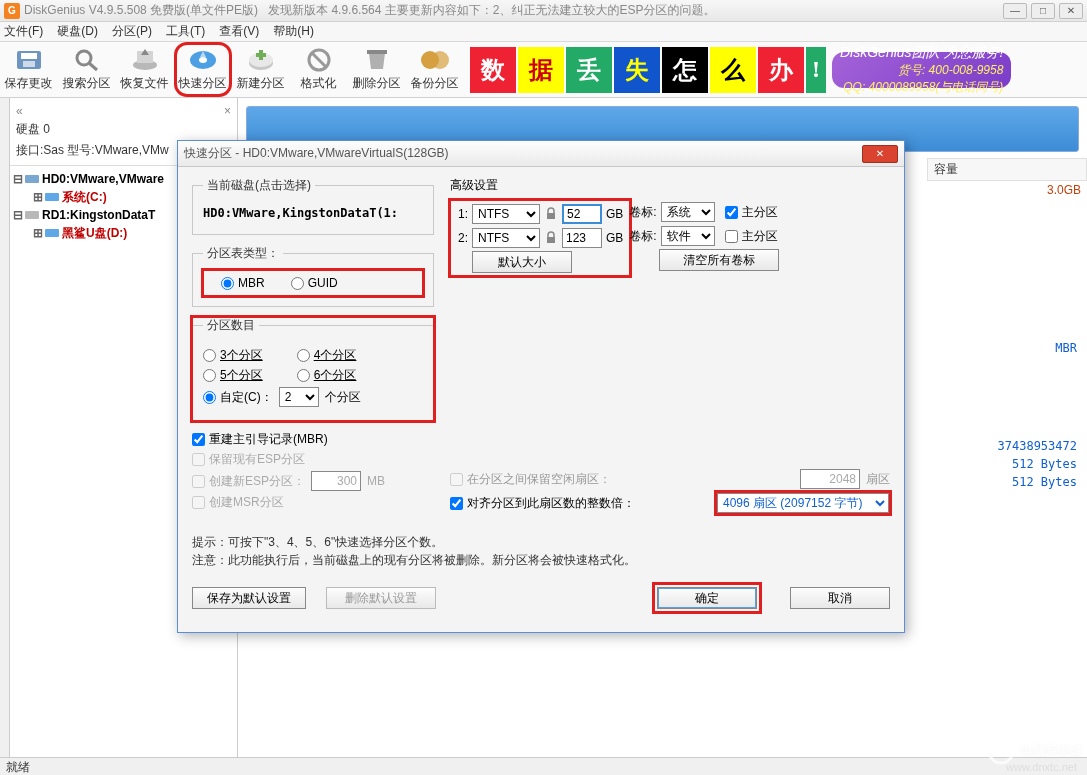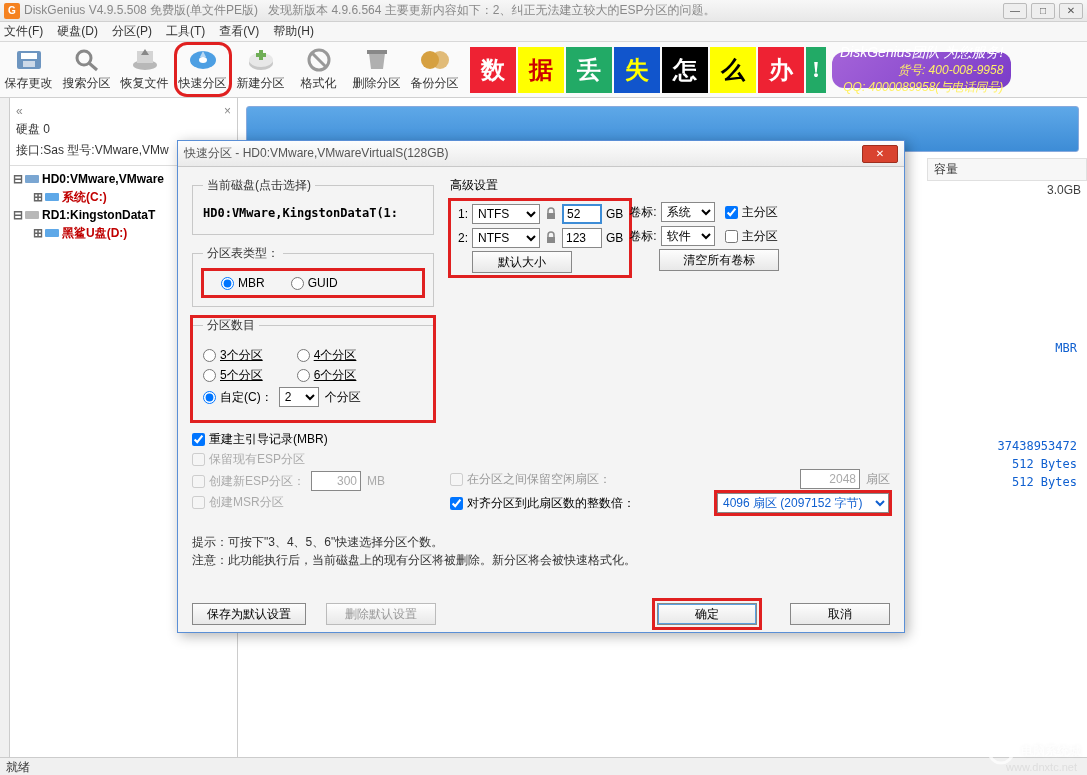--- a/index.html
+++ b/index.html
@@ -43,21 +43,21 @@
   .tree-row .ticon { width:16px; height:14px; margin-right:2px; }
   .tree-row.bold { font-weight:bold; }
   .tree-row.red { color:#c00000; font-weight:bold;}
   .tree-child { padding-left:20px; }
 
   .main-area { flex:1; background:#fff; position:relative; }
   .disk-map { height:46px; margin:8px; border:1px solid #88aadd; background:linear-gradient(#5ea8e8,#3d8cd6); border-radius:3px;}
 
   .right-table { position:absolute; right:0; top:60px; width:160px; font-size:12px;}
   .right-table .rhdr { text-align:left; padding:2px 6px; color:#333; background:#f7f7f7; border:1px solid #e0e0e0;}
-  .right-table .rcell { padding:2px 6px; color:#404040;}
+  .right-table .rcell { padding:2px 6px; color:#c2410c;}
   .right-table .rblue { color:#1060d0; font-family:Consolas,monospace; text-align:right; padding:2px 10px;}
 
   
   .dialog { position:absolute; left:177px; top:140px; width:728px; height:493px; background:#f4f4f4; border:1px solid #5a8fd6; box-shadow:3px 3px 12px rgba(0,0,0,0.3); }
   .dlg-title { height:26px; background:linear-gradient(#fdfdfd,#eaeaea); border-bottom:1px solid #c8c8c8; display:flex; align-items:center; padding:0 6px; color:#555; }
   .dlg-title .dlg-close { margin-left:auto; width:36px; height:18px; background:#d9432f; border:1px solid #9e2e1e; border-radius:2px; display:flex; align-items:center; justify-content:center; color:#fff; font-size:10px;}
   .dlg-body { padding:10px 14px 8px 14px; position:relative; height:calc(100% - 26px);}
   
   fieldset { border:1px solid #c8c8c8; padding:8px 10px 10px 10px; margin-bottom:10px; }
   legend { padding:0 4px; color:#333; }
@@ -80,21 +80,21 @@
   .adv-row .num{ width:16px; text-align:right;}
   .adv-row select.fs{ width:68px;}
   .adv-row .sz{ width:40px; border:2px solid #3d8cd6; text-align:left; padding-left:3px;}
   .adv-row .gb{ width:22px;}
   .adv-row .vl{ width:54px;}
   .adv-row .chk{ margin-left:6px;}
   .lock-icon{ width:14px; height:14px; display:inline-block;}
   .lock-icon svg{width:14px;height:14px;}
 
   .hint { clear:both; padding-top:6px; color:#333; line-height:18px;}
-  .dlg-buttons { position:absolute; bottom:4px; left:14px; right:14px; display:flex; align-items:center; }
+  .dlg-buttons { position:absolute; bottom:20px; left:14px; right:14px; display:flex; align-items:center; }
   .dlg-buttons .gap{flex:1;}
 
   
   .statusbar { position:absolute; bottom:0; left:0; right:0; height:18px; background:#f0f0f0; border-top:1px solid #ccc; padding:1px 6px; color:#333;}
 
   
   .watermark { position:absolute; right:6px; bottom:10px; color:rgba(255,255,255,0.75); font-size:22px; font-weight:bold; display:flex; align-items:center; gap:6px; text-shadow:0 0 4px rgba(0,0,0,0.05);}
   .watermark-sub { position:absolute; right:10px; bottom:2px; color:rgba(220,220,220,0.9); font-size:11px;}
 </style>
 </head>

